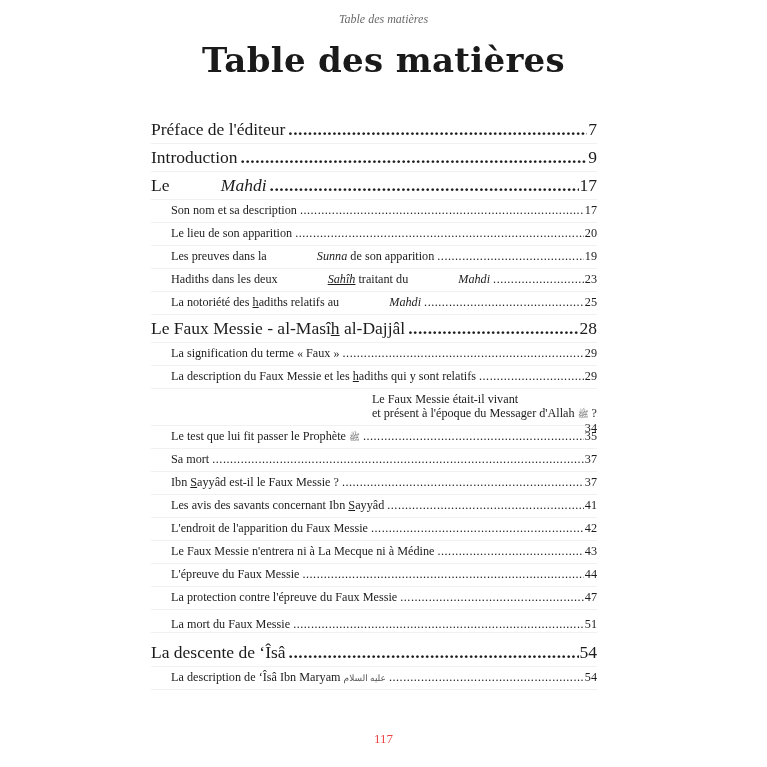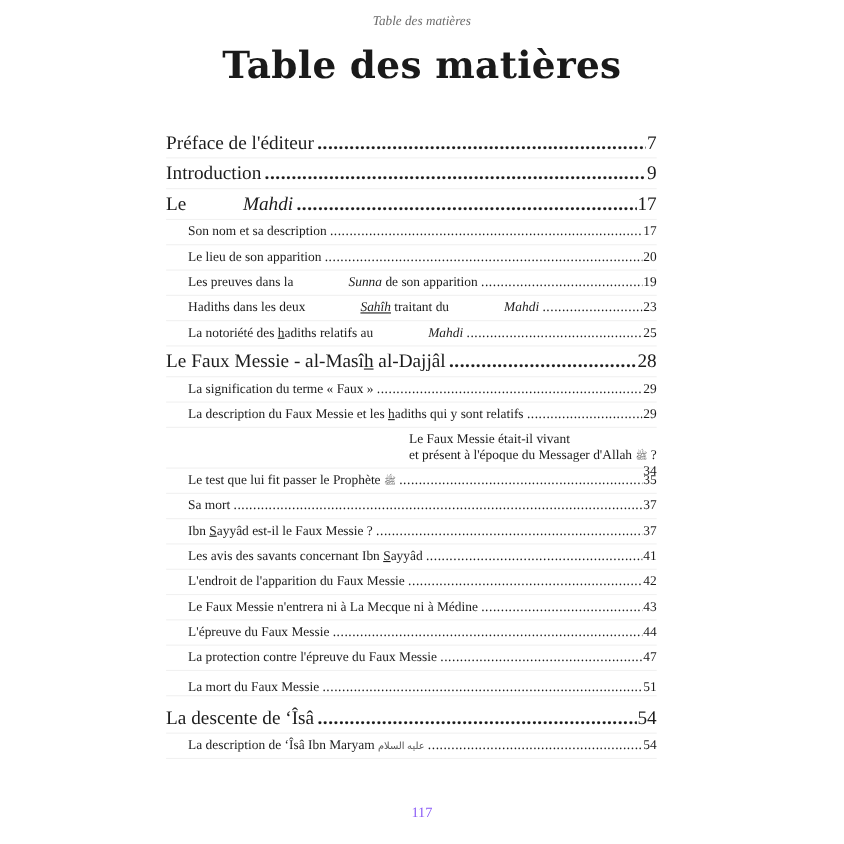--- a/index.html
+++ b/index.html
@@ -107,21 +107,21 @@
       font-size: 9px;
       color: #555;
     }
     .folio {
       position: absolute;
       top: 731px;
       left: 0;
       width: 767px;
       text-align: center;
       font-size: 13px;
-      color: #8b5cf6;
+      color: #ef4444;
     }
   </style>
 </head>
 <body>
 
 <div class="running-head">Table des matières</div>
 <h1 class="page-title">Table des matières</h1>
 
 <div class="toc">
 

